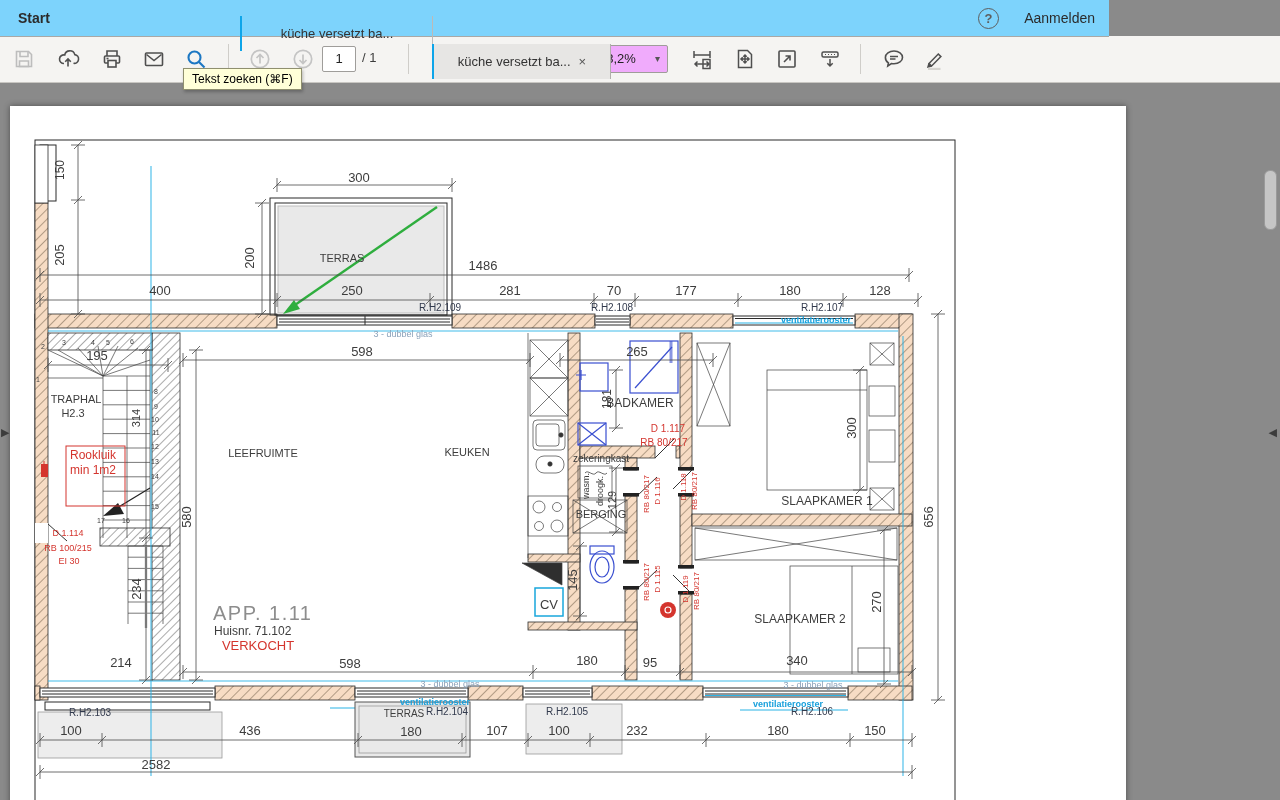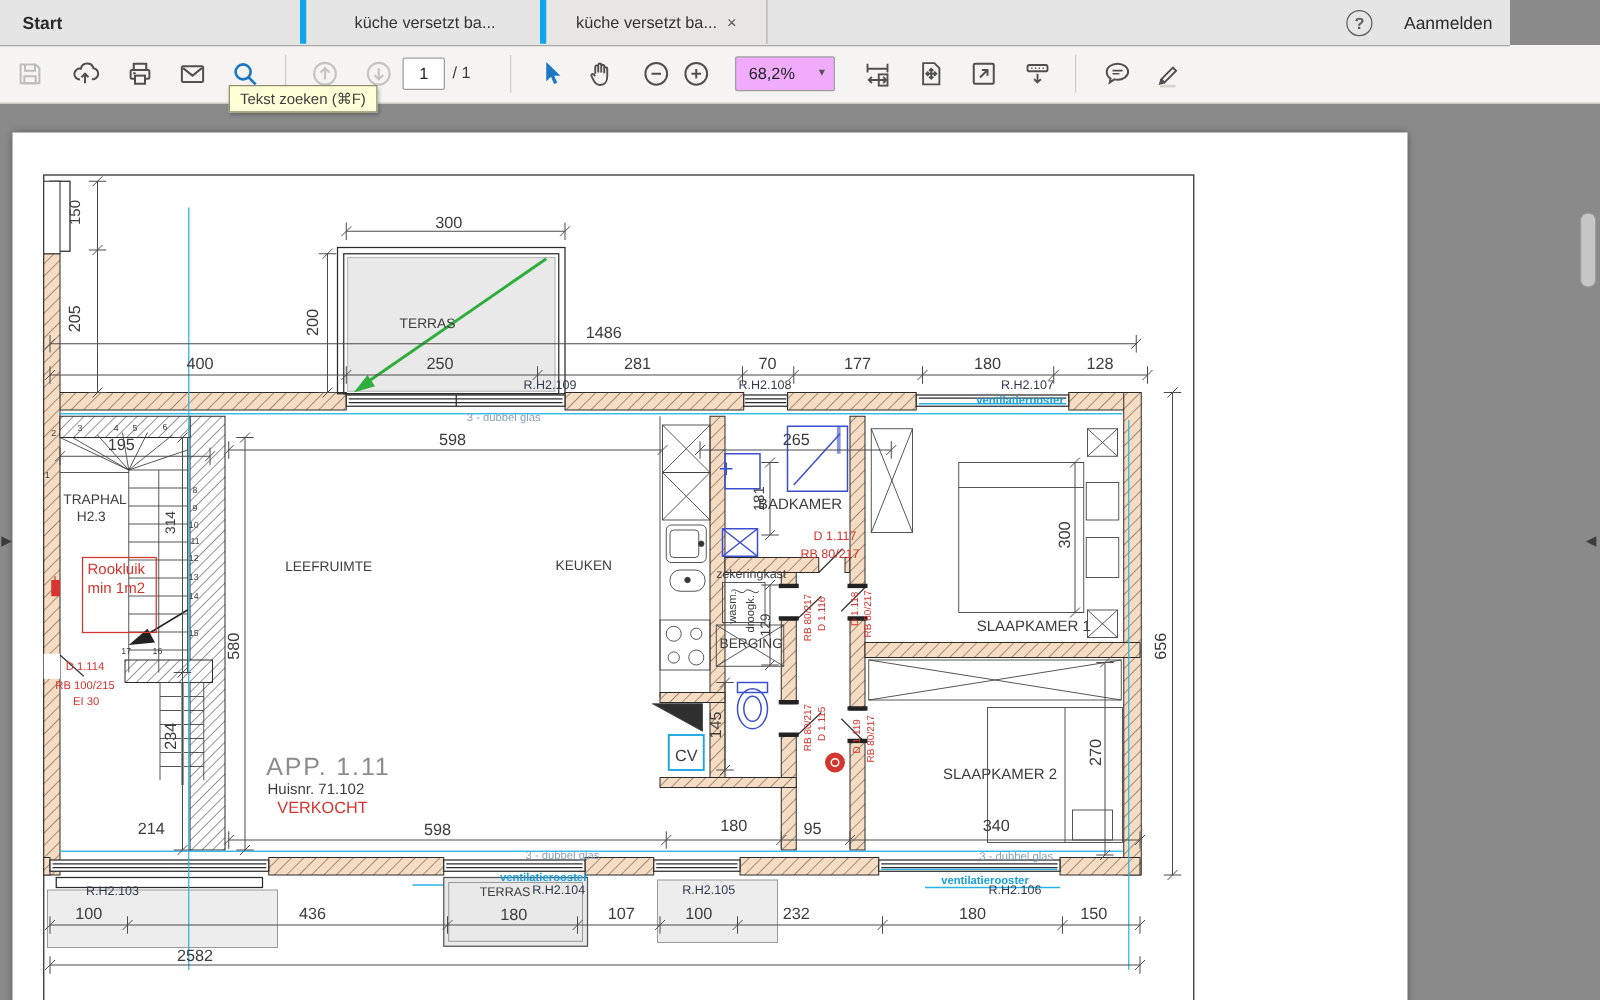--- a/index.html
+++ b/index.html
@@ -1,44 +1,44 @@
 <!DOCTYPE html>
 <html><head>
 <meta charset="utf-8">
 <style>
   html,body{margin:0;padding:0;width:1280px;height:800px;overflow:hidden;
     font-family:"Liberation Sans",sans-serif;background:#8a8a8a;}
   
-  .hdr{position:absolute;left:0;top:0;width:1208px;height:36px;background:#e5e5e5;
+  .hdr{position:absolute;left:0;top:0;width:1109px;height:36px;background:#7dd3fc;
     border-bottom:1px solid #a9a8a6;z-index:20;}
   .hdr .menu{position:absolute;top:0;height:36px;line-height:36px;font-size:14px;
     font-weight:700;color:#2b2b2b;padding:0 14px;cursor:default;}
   #menu-start{left:4px;} #menu-tools{left:68px;}
-  .tab{position:absolute;top:0;height:35px;line-height:35px;font-size:13px;color:#333;
-    text-align:center;border-left:5px solid #0ea5e9;border-right:1px solid #bcbab7;}
+  .tab{position:absolute;top:16px;height:35px;line-height:35px;font-size:13px;color:#333;
+    text-align:center;border-left:2px solid #0ea5e9;border-right:1px solid #bcbab7;}
   #tab1{left:240px;width:190px;}
-  #tab2{left:432px;width:176px;background:#e7e6e4;border-right:1px solid #b1afac;}
+  #tab2{left:432px;width:176px;background:#e7e6e4;border-right:1px solid #b1afac;margin-top:28px;}
   .tab .close{display:inline-block;margin-left:8px;color:#555;font-size:13px;cursor:pointer;}
   .help{position:absolute;right:110px;top:8px;width:19px;height:19px;border:1.6px solid #5d5d5d;
     border-radius:50%;color:#5d5d5d;font-size:13px;font-weight:700;text-align:center;line-height:19px;}
   .signin{position:absolute;right:14px;top:0;height:36px;line-height:36px;font-size:14px;color:#2b2b2b;}
   
   .tbar{position:absolute;left:0;top:36px;width:1280px;height:46px;background:#f5f4f2;
     border-bottom:1px solid #c8c6c2;z-index:19;}
   .ti{position:absolute;top:11px;width:24px;height:24px;}
   .sep{position:absolute;top:8px;width:1px;height:30px;background:#cfcdc9;}
   .pagebox{position:absolute;left:322px;top:10px;width:32px;height:24px;background:#fff;
     border:1px solid #9f9d9a;border-radius:2px;font-size:13px;color:#222;text-align:center;line-height:24px;}
   .pagetotal{position:absolute;left:362px;top:10px;height:24px;line-height:24px;font-size:13px;color:#3c3c3c;}
   .zoombox{position:absolute;left:588px;top:9px;width:78px;height:26px;background:#f0abfc;
     border:1px solid #9f9d9a;border-radius:2px;font-size:13px;color:#222;}
   .zoombox .zv{position:absolute;left:10px;top:0;line-height:26px;}
   .zoombox .caret{position:absolute;right:7px;top:0;line-height:26px;color:#555;font-size:10px;}
   .tooltip{position:absolute;left:183px;top:68px;background:#ffffd8;border:1px solid #8f8f6f;
-    box-shadow:1px 2px 3px rgba(0,0,0,.25);font-size:12px;color:#404040;padding:3px 8px;
+    box-shadow:1px 2px 3px rgba(0,0,0,.25);font-size:12px;color:#000000;padding:3px 8px;
     white-space:nowrap;z-index:40;}
   
   .content{position:absolute;left:0;top:82px;width:1280px;height:718px;background:#8a8a8a;}
   .page{position:absolute;left:10px;top:24px;width:1116px;height:712px;background:#ffffff;
     box-shadow:0 0 6px rgba(0,0,0,.45);}
   .panel-handle{position:absolute;font-size:11px;color:#3c3c3c;z-index:30;cursor:pointer;}
   #handle-left{left:1px;top:426px;}
   #handle-right{right:3px;top:426px;}
   .scroll-thumb{position:absolute;right:3px;top:88px;width:11px;height:58px;border-radius:6px;
     background:#c6c6c6;border:1px solid #9a9a9a;z-index:25;}

